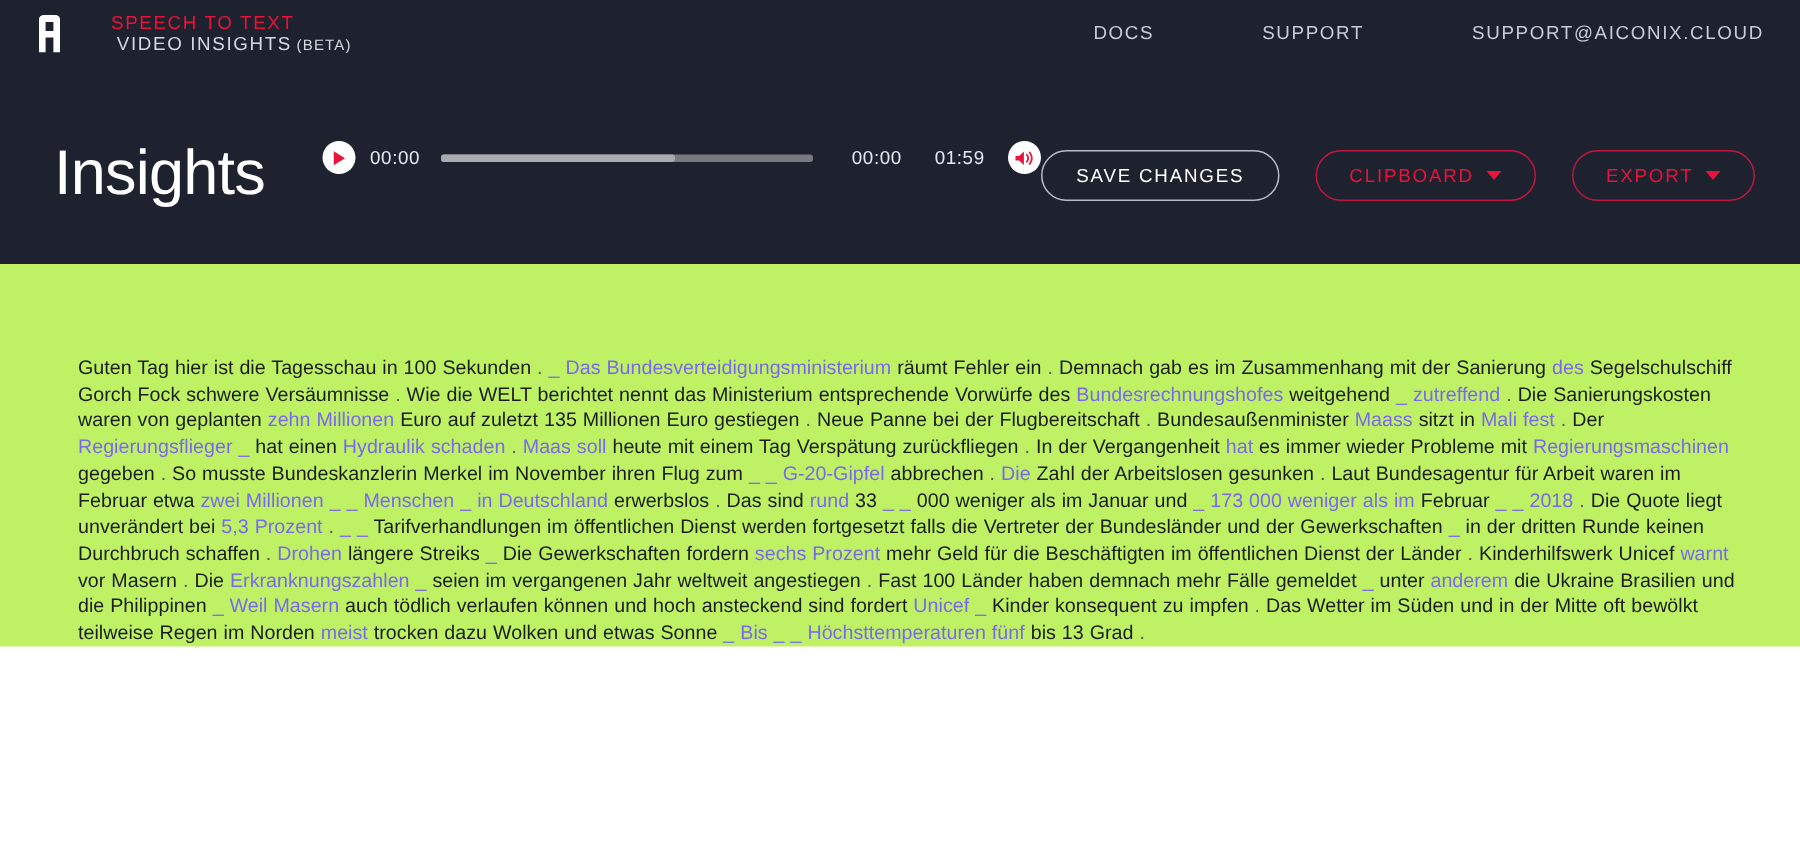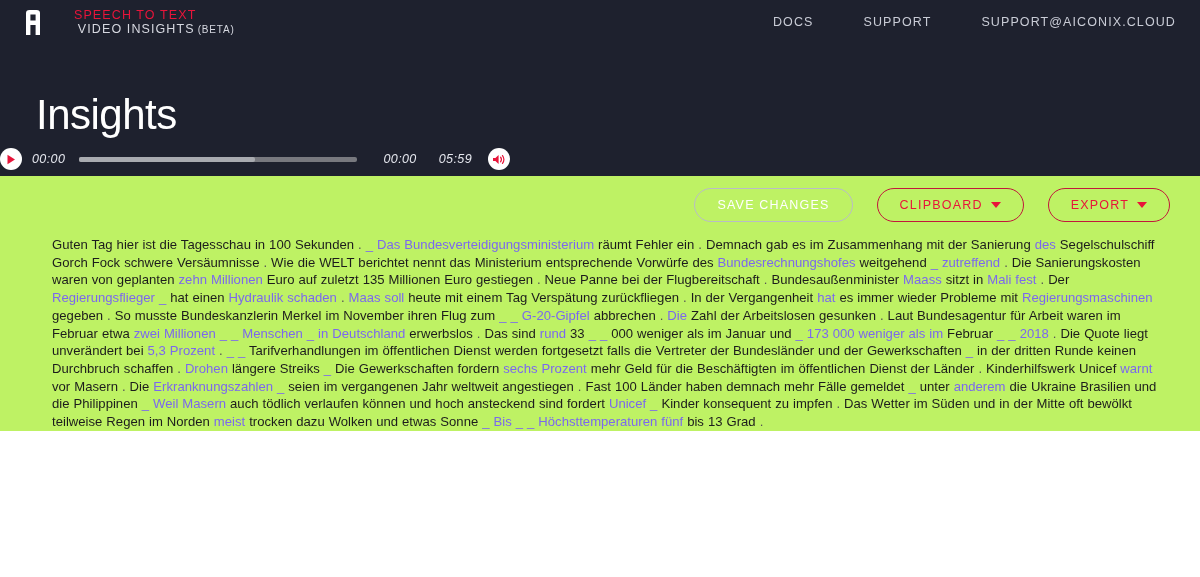--- a/index.html
+++ b/index.html
@@ -46,31 +46,30 @@
   .beta {
     font-size: 10px;
     letter-spacing: 0.8px;
     color: #d6d8e0;
     margin-left: 3px;
   }
   .nav-right {
     margin-left: auto;
     display: flex;
     align-items: flex-start;
-    gap: 50px;
+    gap: 72px;
   }
   .nav-right .nav-link { color: #c9ccd6; font-size: 12.5px; }
 
   
   #header-main {
     display: flex;
     align-items: flex-start;
     padding: 38px 0 0 0;
     position: relative;
-    flex-direction: column;
   }
   #page-title {
     color: #ffffff;
     font-size: 42px;
     font-weight: 400;
     letter-spacing: -0.5px;
     margin-left: 36px;
     line-height: 1;
     padding-top: 12px;
     width: 190px;
@@ -78,21 +77,20 @@
 
   
   #player {
     width: 510px;
     margin-left: 0px;
     padding-top: 12px;
   }
   #player-row {
     display: flex;
     align-items: center;
-    font-style: italic;
   }
   .round-icon-btn {
     width: 22px; height: 22px;
     border-radius: 50%;
     background: #ffffff;
     display: flex; align-items: center; justify-content: center;
     flex: 0 0 auto;
     cursor: pointer;
   }
   .time {
@@ -222,21 +220,21 @@
           </svg>
         </div>
 
         <span class="time" id="time-left">00:00</span>
 
         <div id="progress">
           <div id="progress-played"></div>
         </div>
 
         <span class="time" id="time-right">00:00</span>
-        <span class="time" id="time-total">05:59</span>
+        <span class="time" id="time-total">01:59</span>
 
         <div class="round-icon-btn" id="volume-btn">
           <svg width="14" height="13" viewBox="0 0 14 13" aria-hidden="true">
             <path d="M1 5 L3.4 5 L6.6 2 L6.6 11 L3.4 8 L1 8 Z" fill="#e8143a"></path>
             <path d="M8.6 4.2 Q10.3 6.5 8.6 8.8" stroke="#e8143a" stroke-width="1.2" fill="none" stroke-linecap="round"></path>
             <path d="M10.5 2.6 Q13.3 6.5 10.5 10.4" stroke="#e8143a" stroke-width="1.2" fill="none" stroke-linecap="round"></path>
           </svg>
         </div>
       </div>
 

